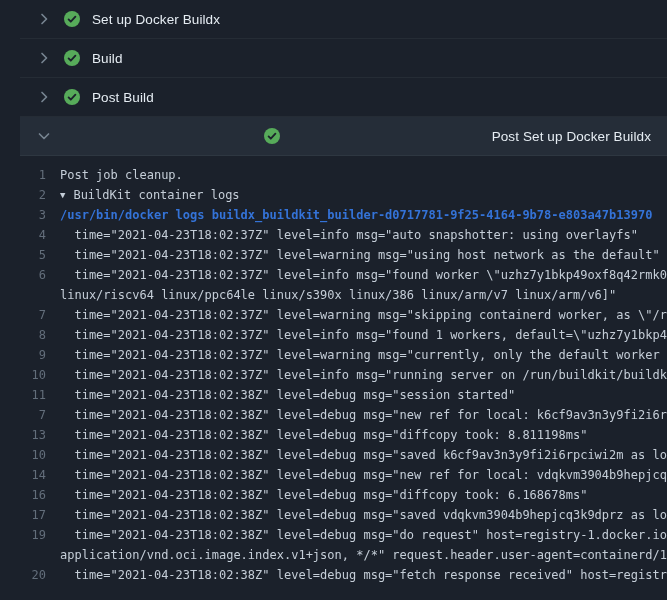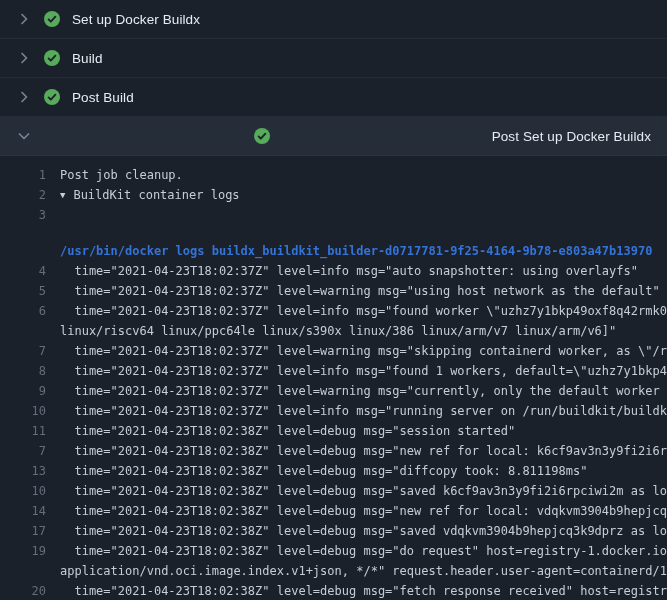--- a/index.html
+++ b/index.html
@@ -7,21 +7,21 @@
     width:667px;height:600px;overflow:hidden;
     background:var(--bg,#1b212b);
     font-family:"Liberation Sans",sans-serif;
   }
   
   .steps{width:100%;}
   .step{
     display:flex;align-items:center;gap:12px;
     height:39px;padding:8px 16px;
     border-bottom:1px solid rgba(205,217,229,0.06);
-    cursor:pointer;box-sizing:border-box;
+    cursor:pointer;box-sizing:border-box;margin-left:20px;
   }
   .step.expanded{background:var(--step-active-bg,#252d38);justify-content:space-between;}
   .chev{color:var(--chev,#768390);display:flex;align-items:center;width:16px;flex:0 0 16px;}
   .check{display:flex;align-items:center;width:16px;flex:0 0 16px;}
   .step-label{
     color:var(--step-text,#e6edf3);
     font-size:13.5px;font-weight:500;letter-spacing:.1px;
     white-space:nowrap;
   }
   
@@ -34,21 +34,21 @@
   .ln{
     flex:0 0 46px;text-align:right;
     color:var(--ln,#636e7b);
     user-select:none;cursor:pointer;
   }
   .lt{
     flex:1;padding-left:14px;
     white-space:pre;overflow:hidden;
     color:var(--log-text,#c5ced8);
   }
-  .log-row.command .lt{color:var(--cmd,#3473d8);font-weight:700;margin-top:36px;}
+  .log-row.command .lt{color:var(--cmd,#3473d8);font-weight:700;}
   .log-row.group .lt{cursor:pointer;}
   .tri{
     display:inline-block;margin-right:8px;
     font-size:9px;vertical-align:1px;
     color:var(--log-text,#c5ced8);
   }
 </style>
 </head>
 <body>
 
@@ -169,20 +169,24 @@
     </div>
     <div class="log-row normal">
       <span class="ln">10</span>
       <span class="lt">  time="2021-04-23T18:02:38Z" level=debug msg="saved k6cf9av3n3y9fi2i6rpciwi2m as loca</span>
     </div>
     <div class="log-row normal">
       <span class="ln">14</span>
       <span class="lt">  time="2021-04-23T18:02:38Z" level=debug msg="new ref for local: vdqkvm3904b9hepjcq3k</span>
     </div>
     <div class="log-row normal">
+      <span class="ln">16</span>
+      <span class="lt">  time="2021-04-23T18:02:38Z" level=debug msg="diffcopy took: 6.168678ms"</span>
+    </div>
+    <div class="log-row normal">
       <span class="ln">17</span>
       <span class="lt">  time="2021-04-23T18:02:38Z" level=debug msg="saved vdqkvm3904b9hepjcq3k9dprz as loca</span>
     </div>
     <div class="log-row normal">
       <span class="ln">19</span>
       <span class="lt">  time="2021-04-23T18:02:38Z" level=debug msg="do request" host=registry-1.docker.io r</span>
     </div>
     <div class="log-row normal">
       <span class="ln"></span>
       <span class="lt">application/vnd.oci.image.index.v1+json, */*" request.header.user-agent=containerd/1.4</span>

